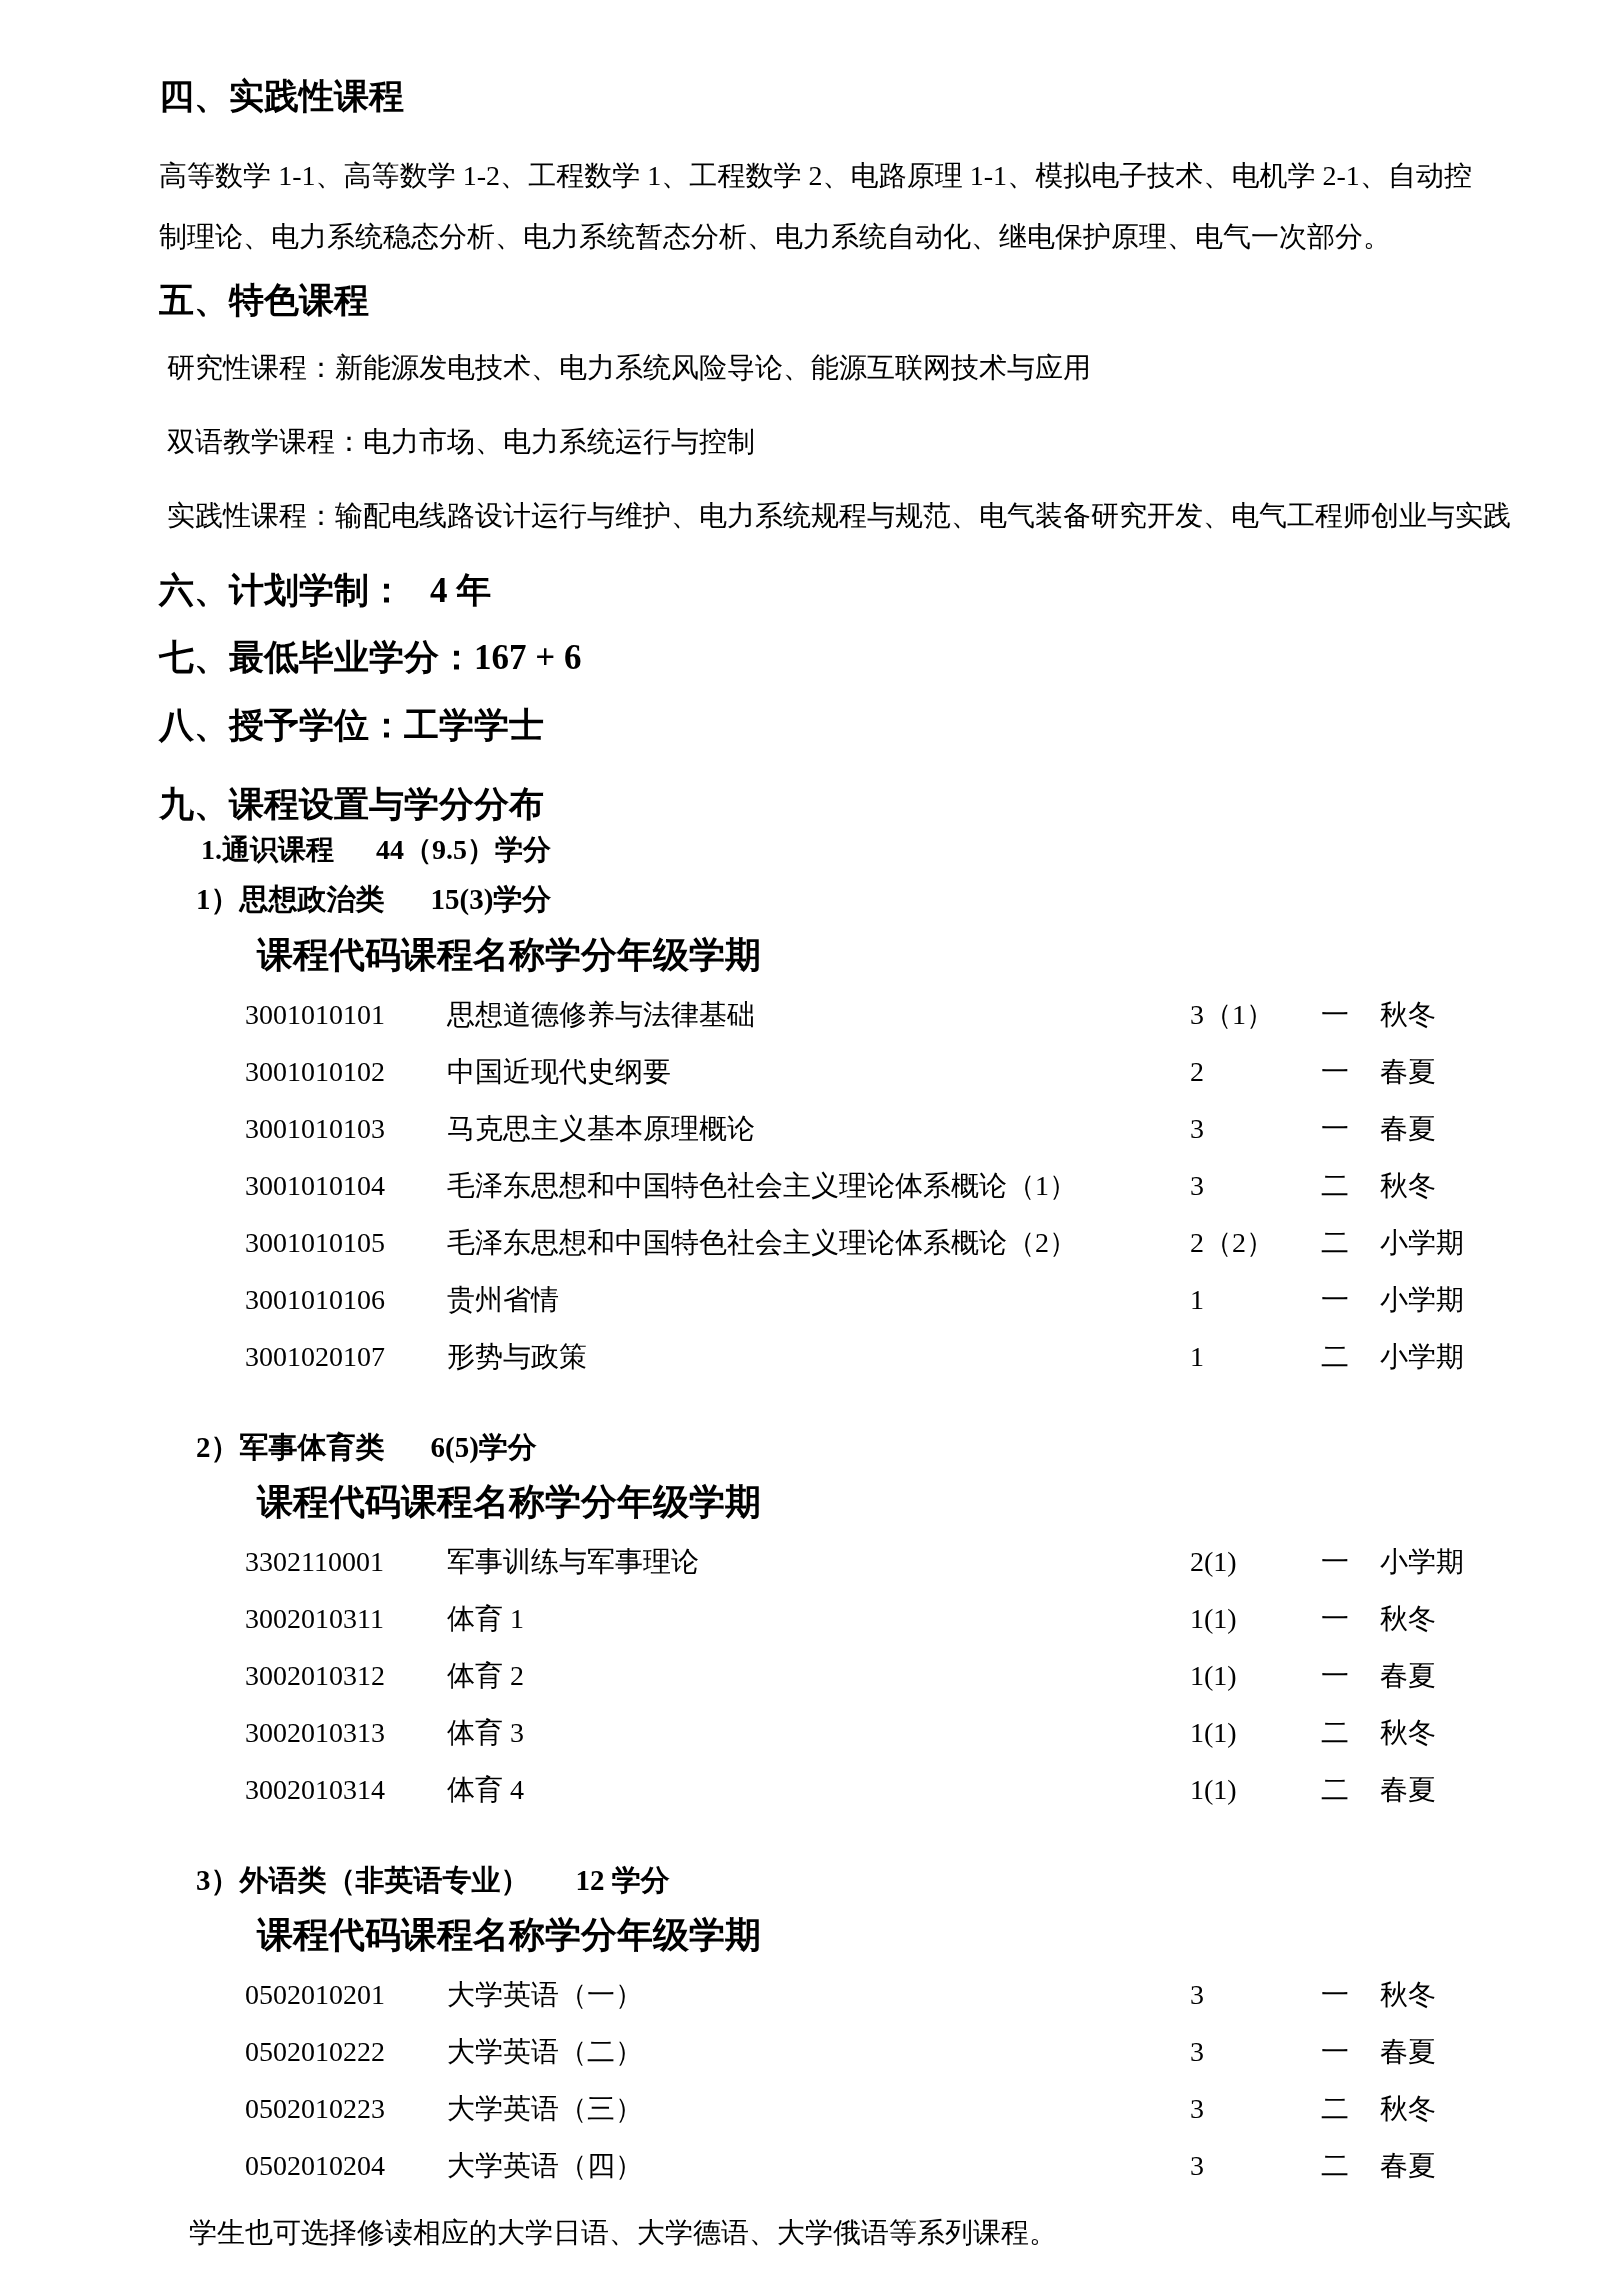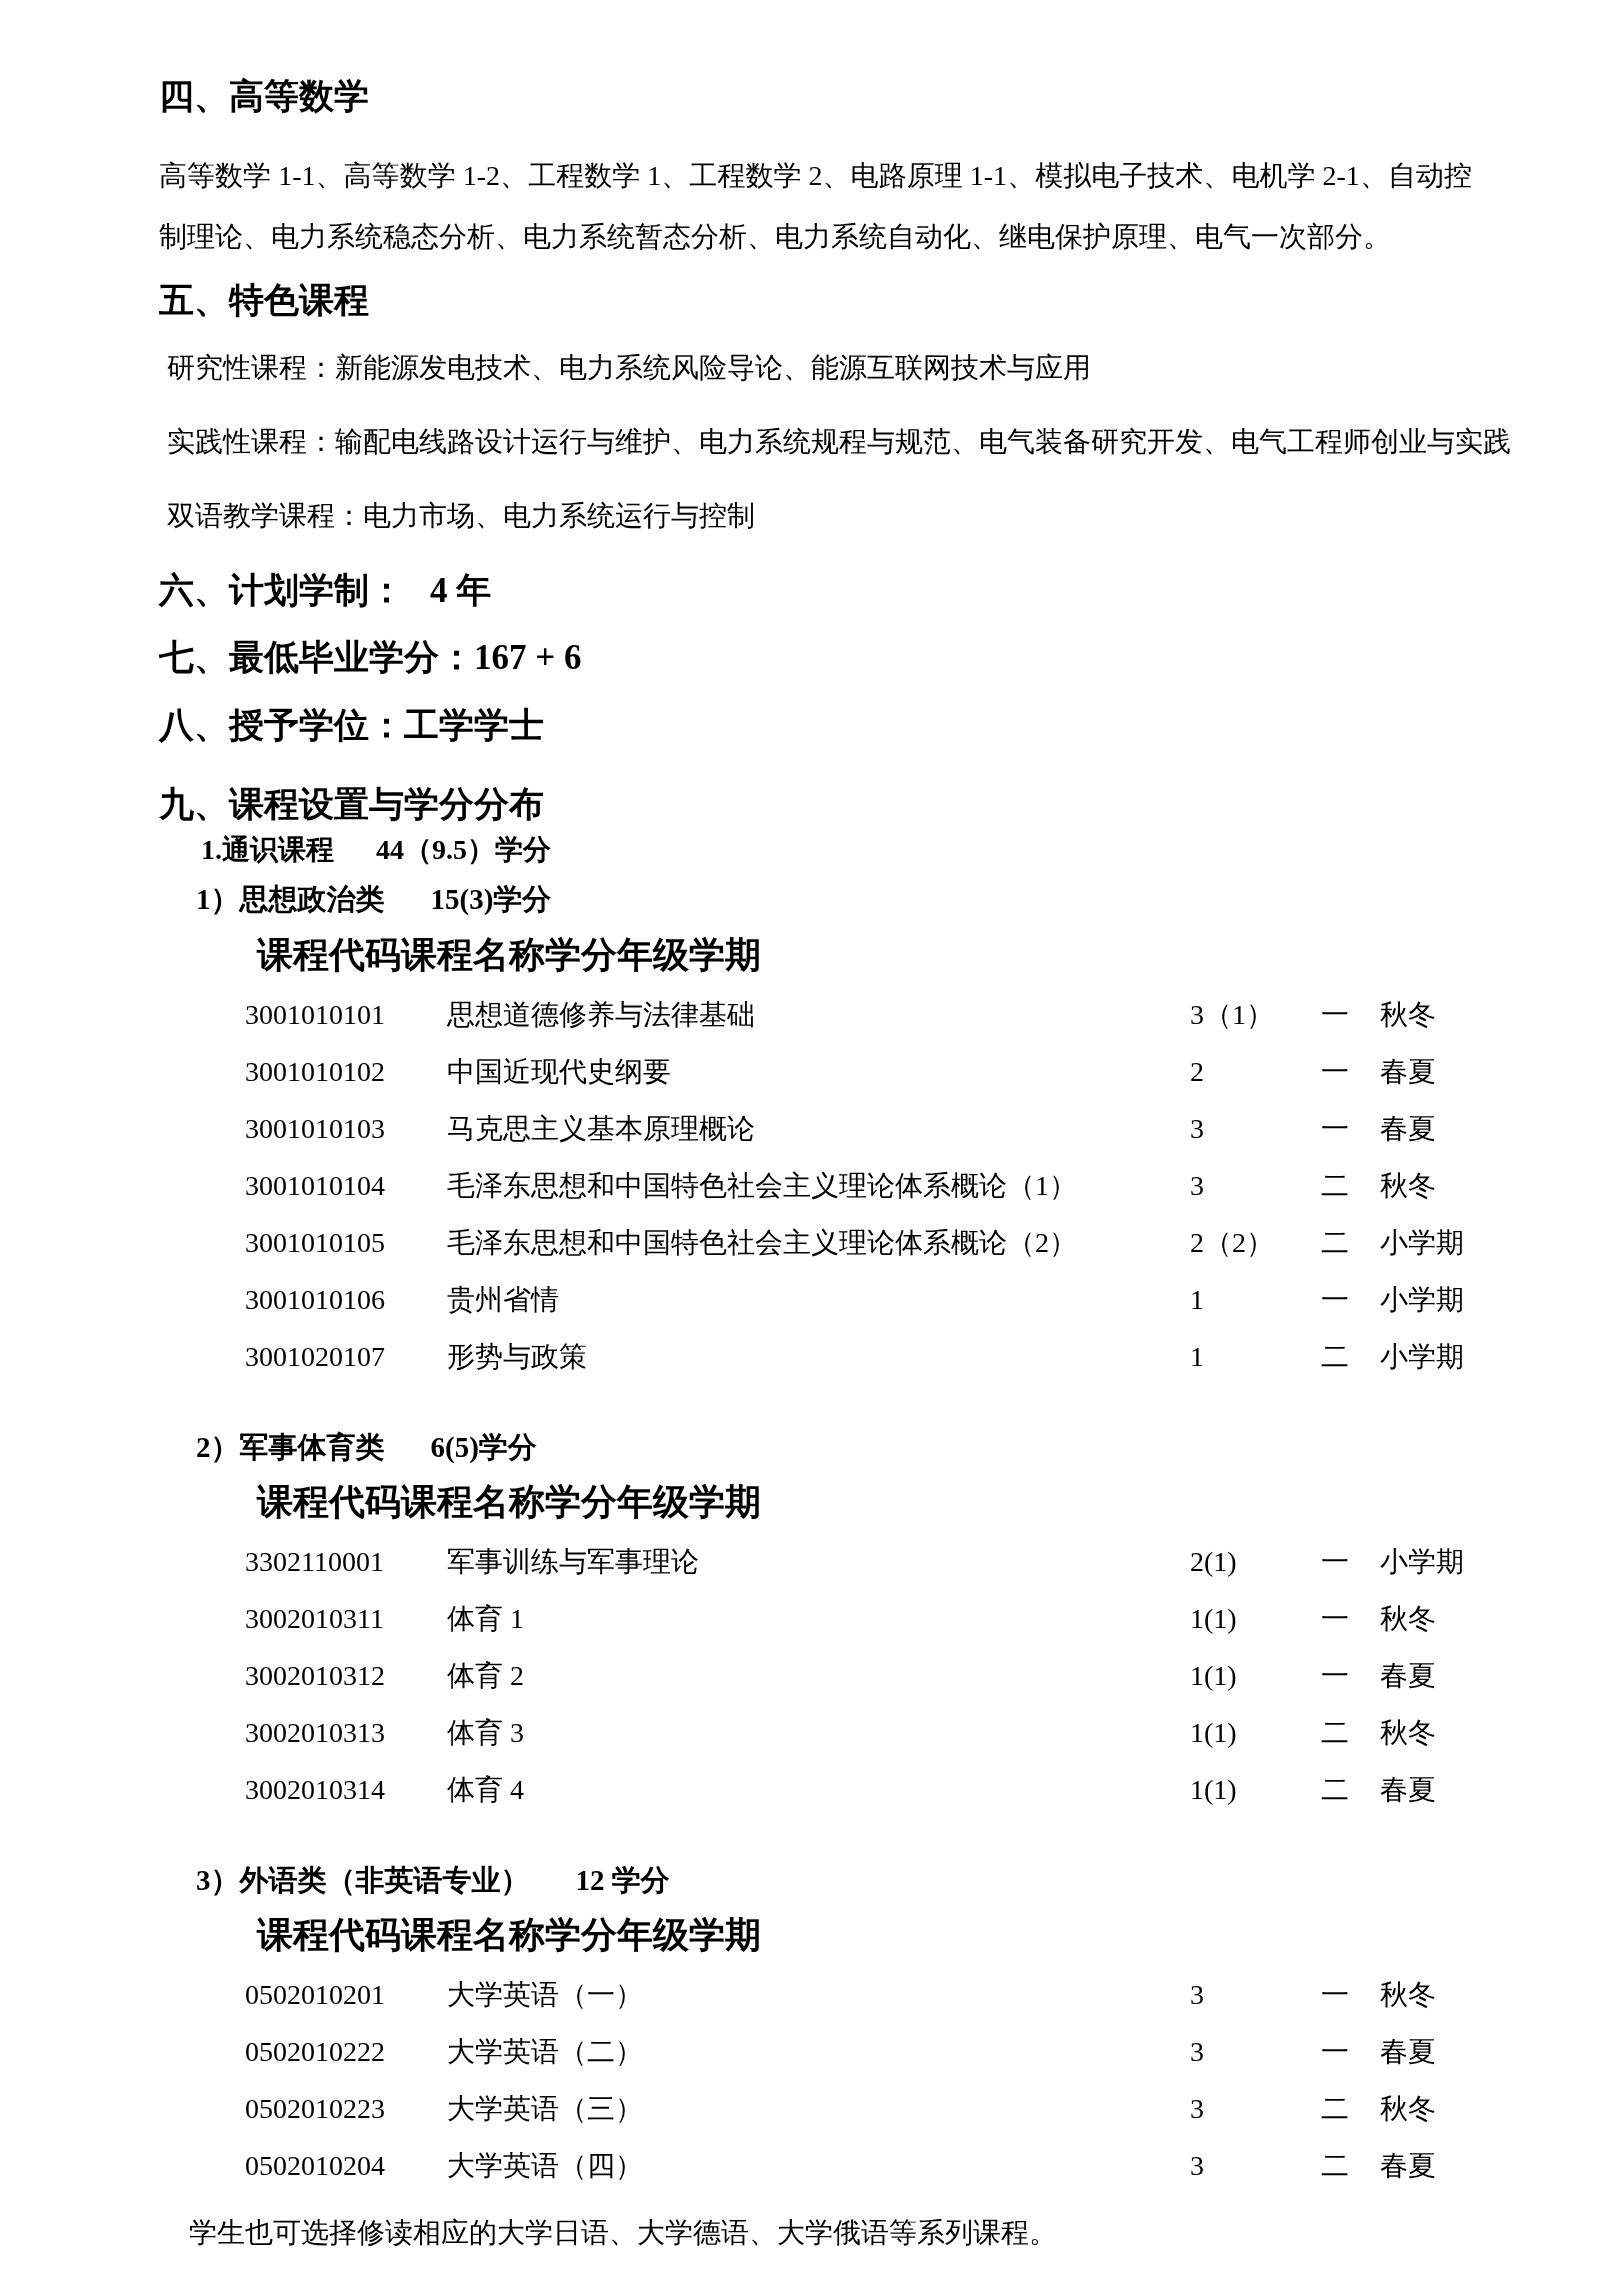--- a/index.html
+++ b/index.html
@@ -31,27 +31,27 @@
   .c-credit{width:131px;flex:0 0 auto;}
   .c-year{width:59px;flex:0 0 auto;}
   .c-term{width:92px;flex:0 0 auto;}
   .note{font-size:28px;line-height:2.05;margin:9.2px 0 0 30px;text-align:justify;}
 </style>
 </head>
 <body>
 
 <div class="page">
 
-  <h1>四、高等数学</h1>
+  <h1>四、实践性课程</h1>
   <p class="body-para">高等数学 1-1、高等数学 1-2、工程数学 1、工程数学 2、电路原理 1-1、模拟电子技术、电机学 2-1、自动控制理论、电力系统稳态分析、电力系统暂态分析、电力系统自动化、继电保护原理、电气一次部分。</p>
 
   <h1>五、特色课程</h1>
   <p class="feature-line">研究性课程：新能源发电技术、电力系统风险导论、能源互联网技术与应用</p>
+  <p class="feature-line">双语教学课程：电力市场、电力系统运行与控制</p>
   <p class="feature-line">实践性课程：输配电线路设计运行与维护、电力系统规程与规范、电气装备研究开发、电气工程师创业与实践</p>
-  <p class="feature-line">双语教学课程：电力市场、电力系统运行与控制</p>
 
   <h1><span>六、计划学制：</span><span class="num val-gap">4 年</span></h1>
 
   <h1><span>七、最低毕业学分：</span><span class="num">167 + 6</span></h1>
 
   <h1><span>八、授予学位：</span><span>工学学士</span></h1>
 
   <h1 class="h9">九、课程设置与学分分布</h1>
 
   <div class="subtitle">

